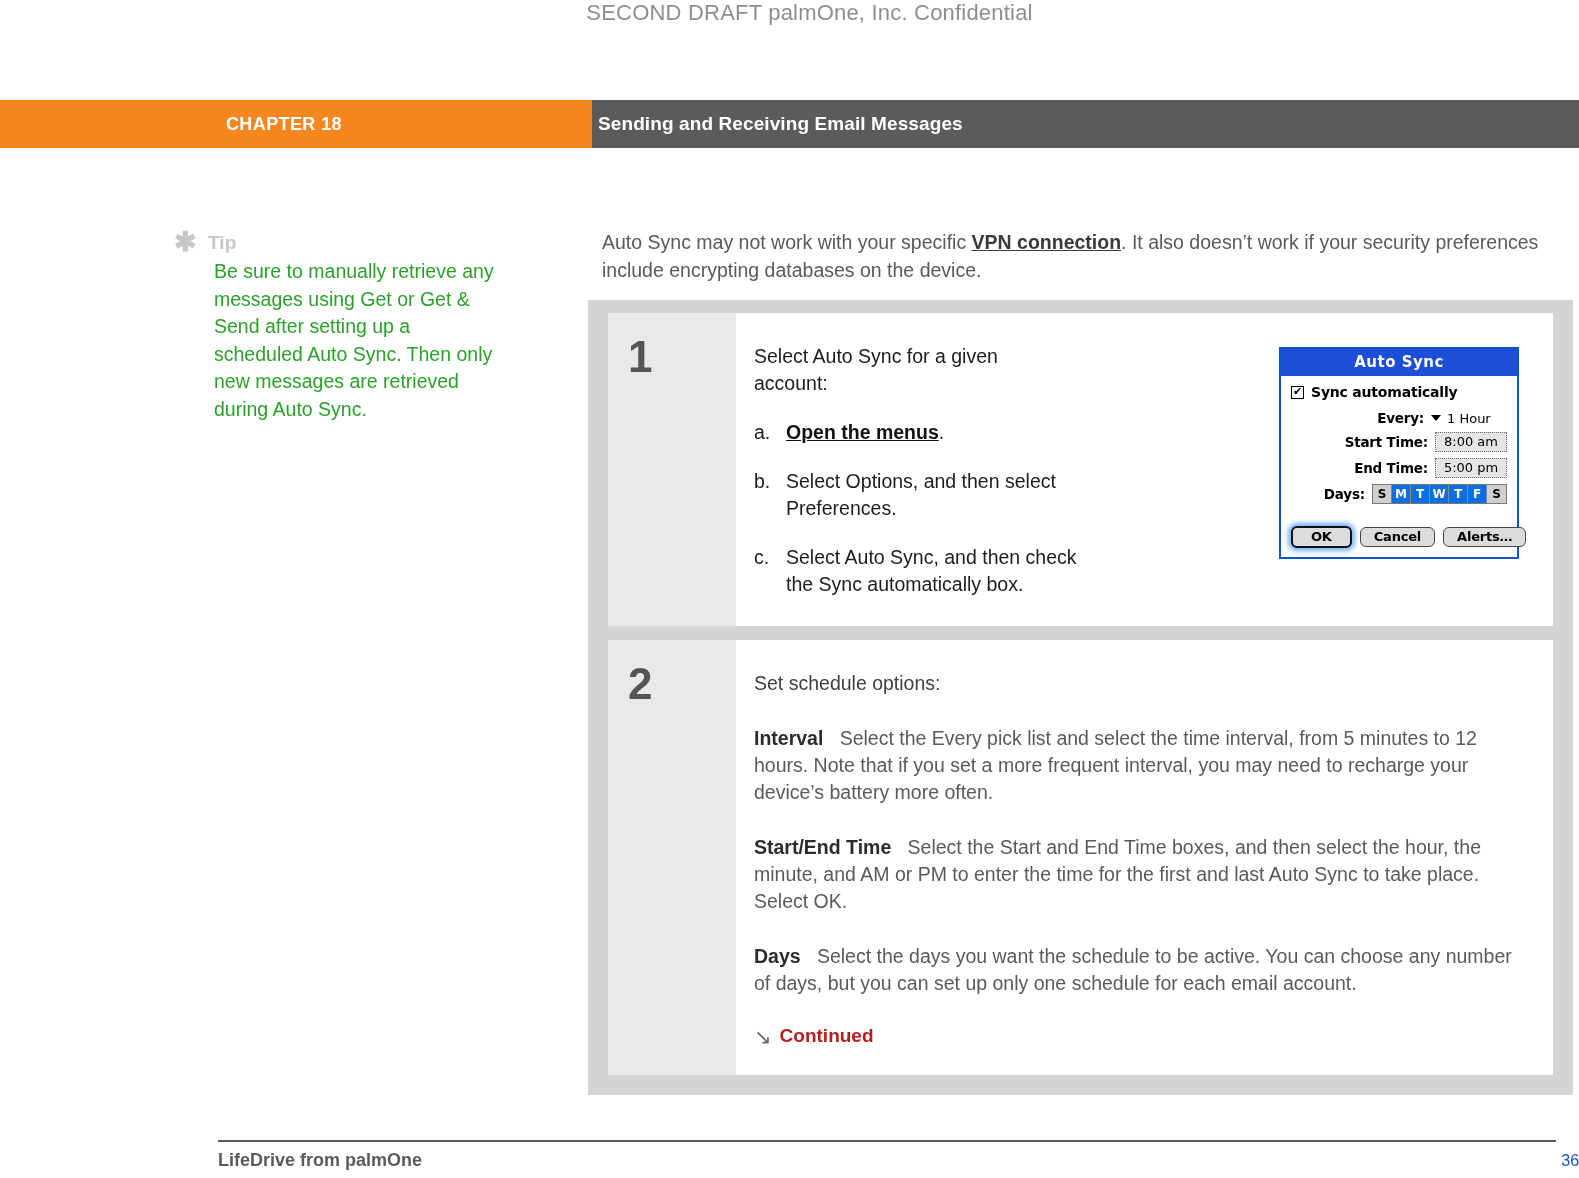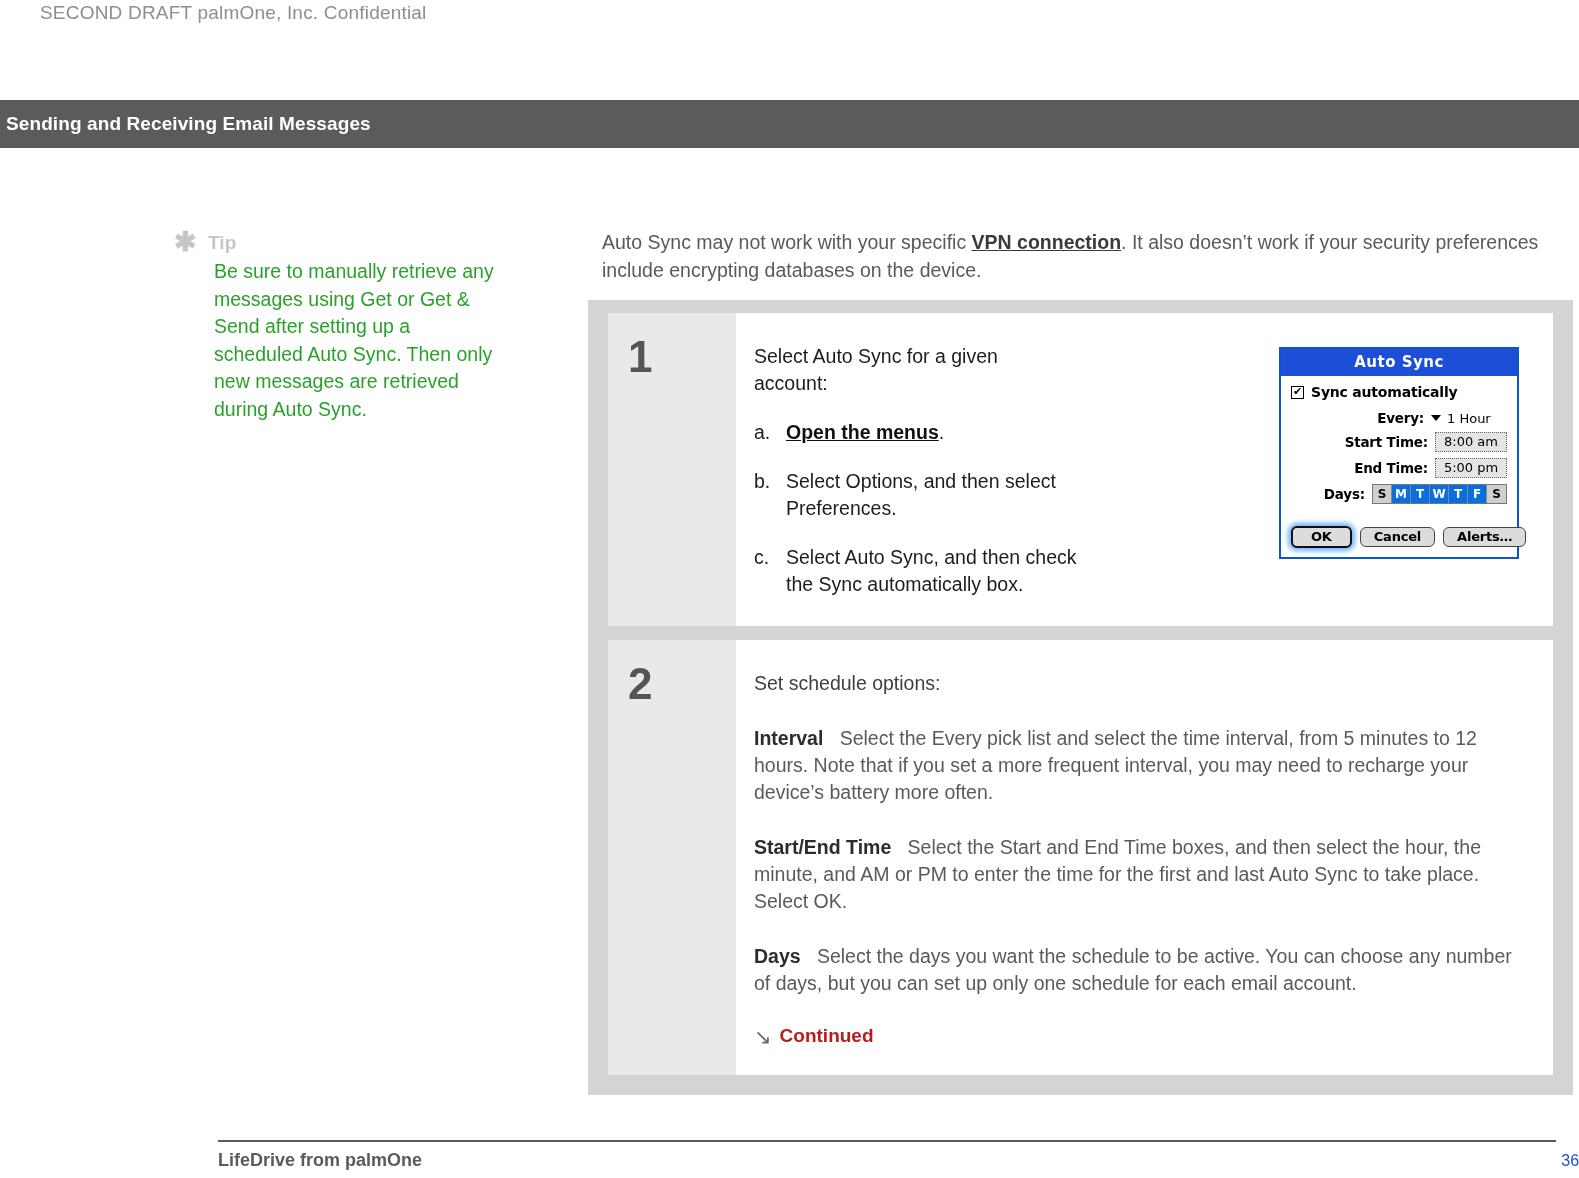--- a/index.html
+++ b/index.html
@@ -13,23 +13,23 @@
     overflow: hidden;
   }
 
   
   .draft-header {
     position: absolute;
     top: 0px;
     left: 0px;
     width: 1579px;
     height: 34px;
-    text-align: left;
+    text-align: center;
     color: #8e8e8e;
-    font-size: 19px;
+    font-size: 22px;
     line-height: 26px;
     letter-spacing: 0.2px;
   }
   .draft-header .dh-inner {
     display: inline-block;
     padding-left: 40px;
   }
 
   
   .chapter-bar {
@@ -374,20 +374,23 @@
   }
 </style>
 </head>
 <body>
 
 <div class="draft-header">
   <span class="dh-inner">SECOND DRAFT palmOne, Inc.  Confidential</span>
 </div>
 
 <div class="chapter-bar">
+  <div class="chapter-left">
+    <span class="chapter-left-label">CHAPTER 18</span>
+  </div>
   <div class="chapter-right">
     <span class="chapter-right-label">Sending and Receiving Email Messages</span>
   </div>
 </div>
 
 <div class="tip-block">
   <div class="tip-head">
     <span class="tip-asterisk">✱</span>
     <span class="tip-title">Tip</span>
   </div>

